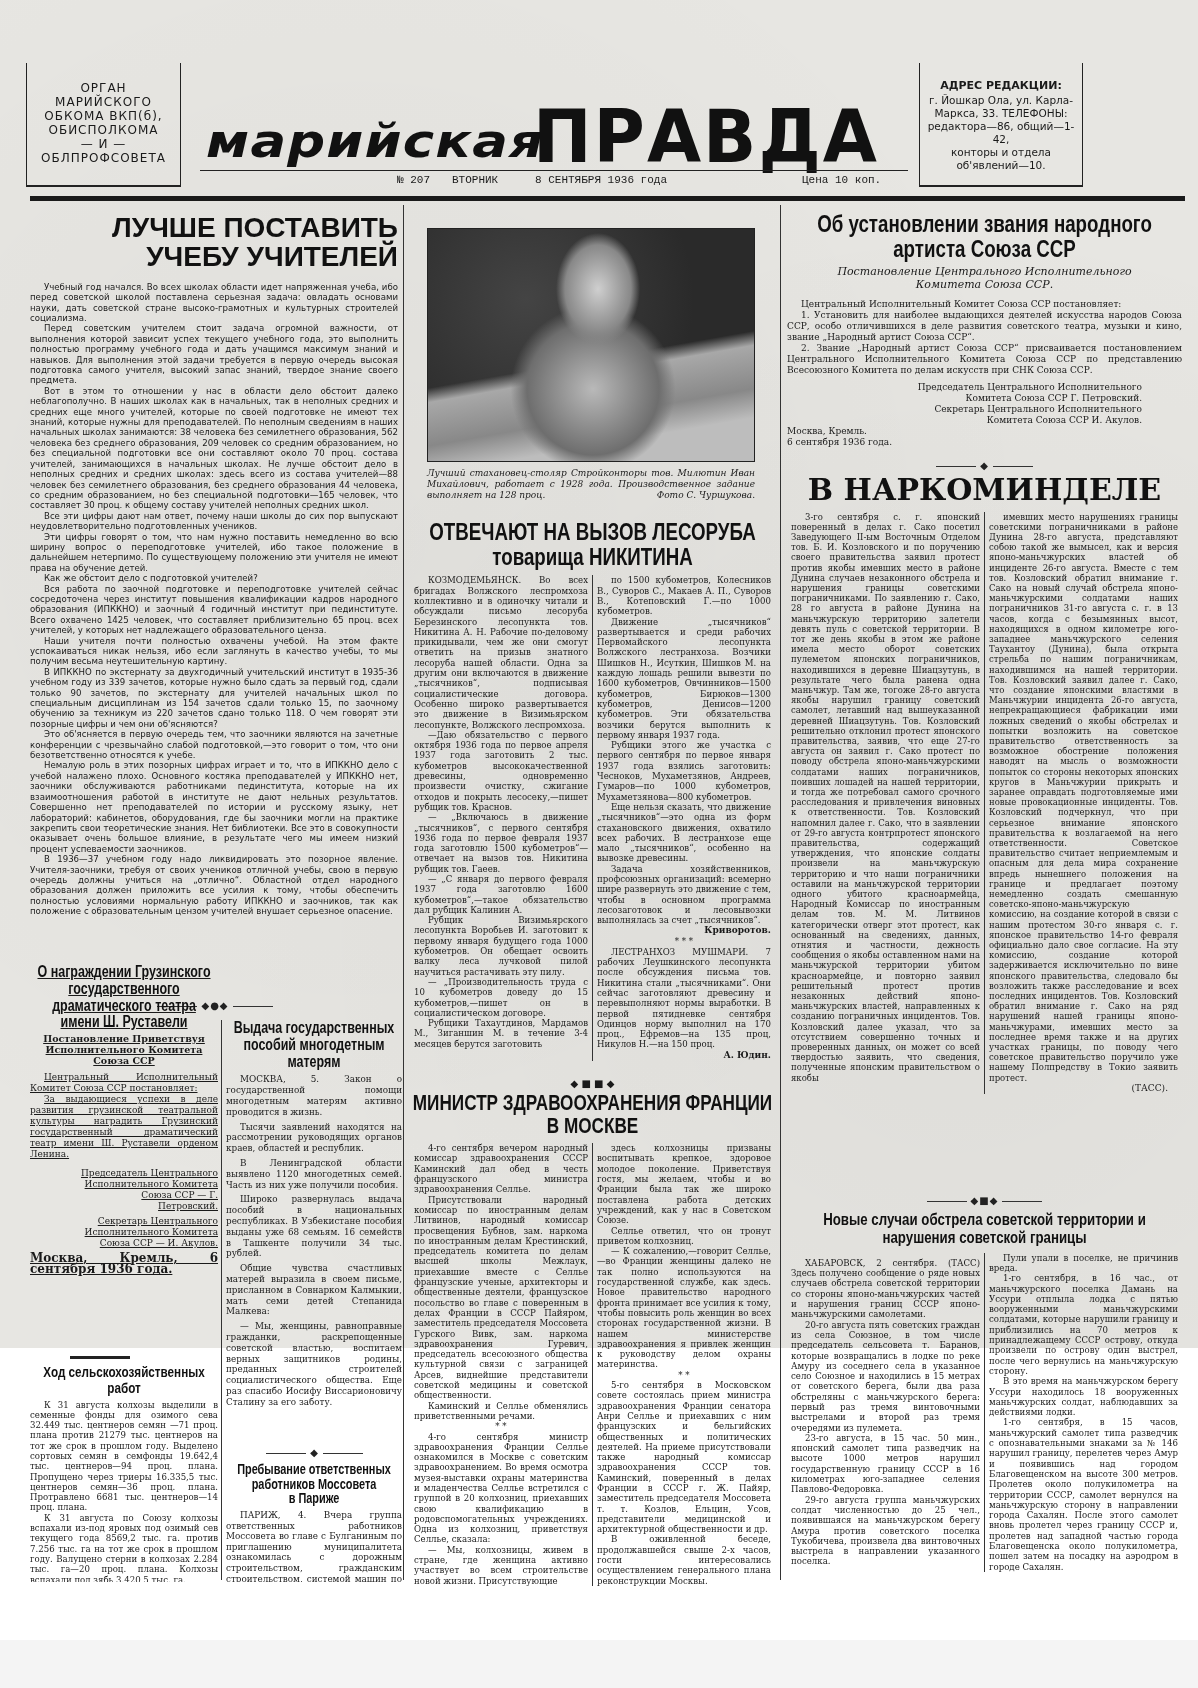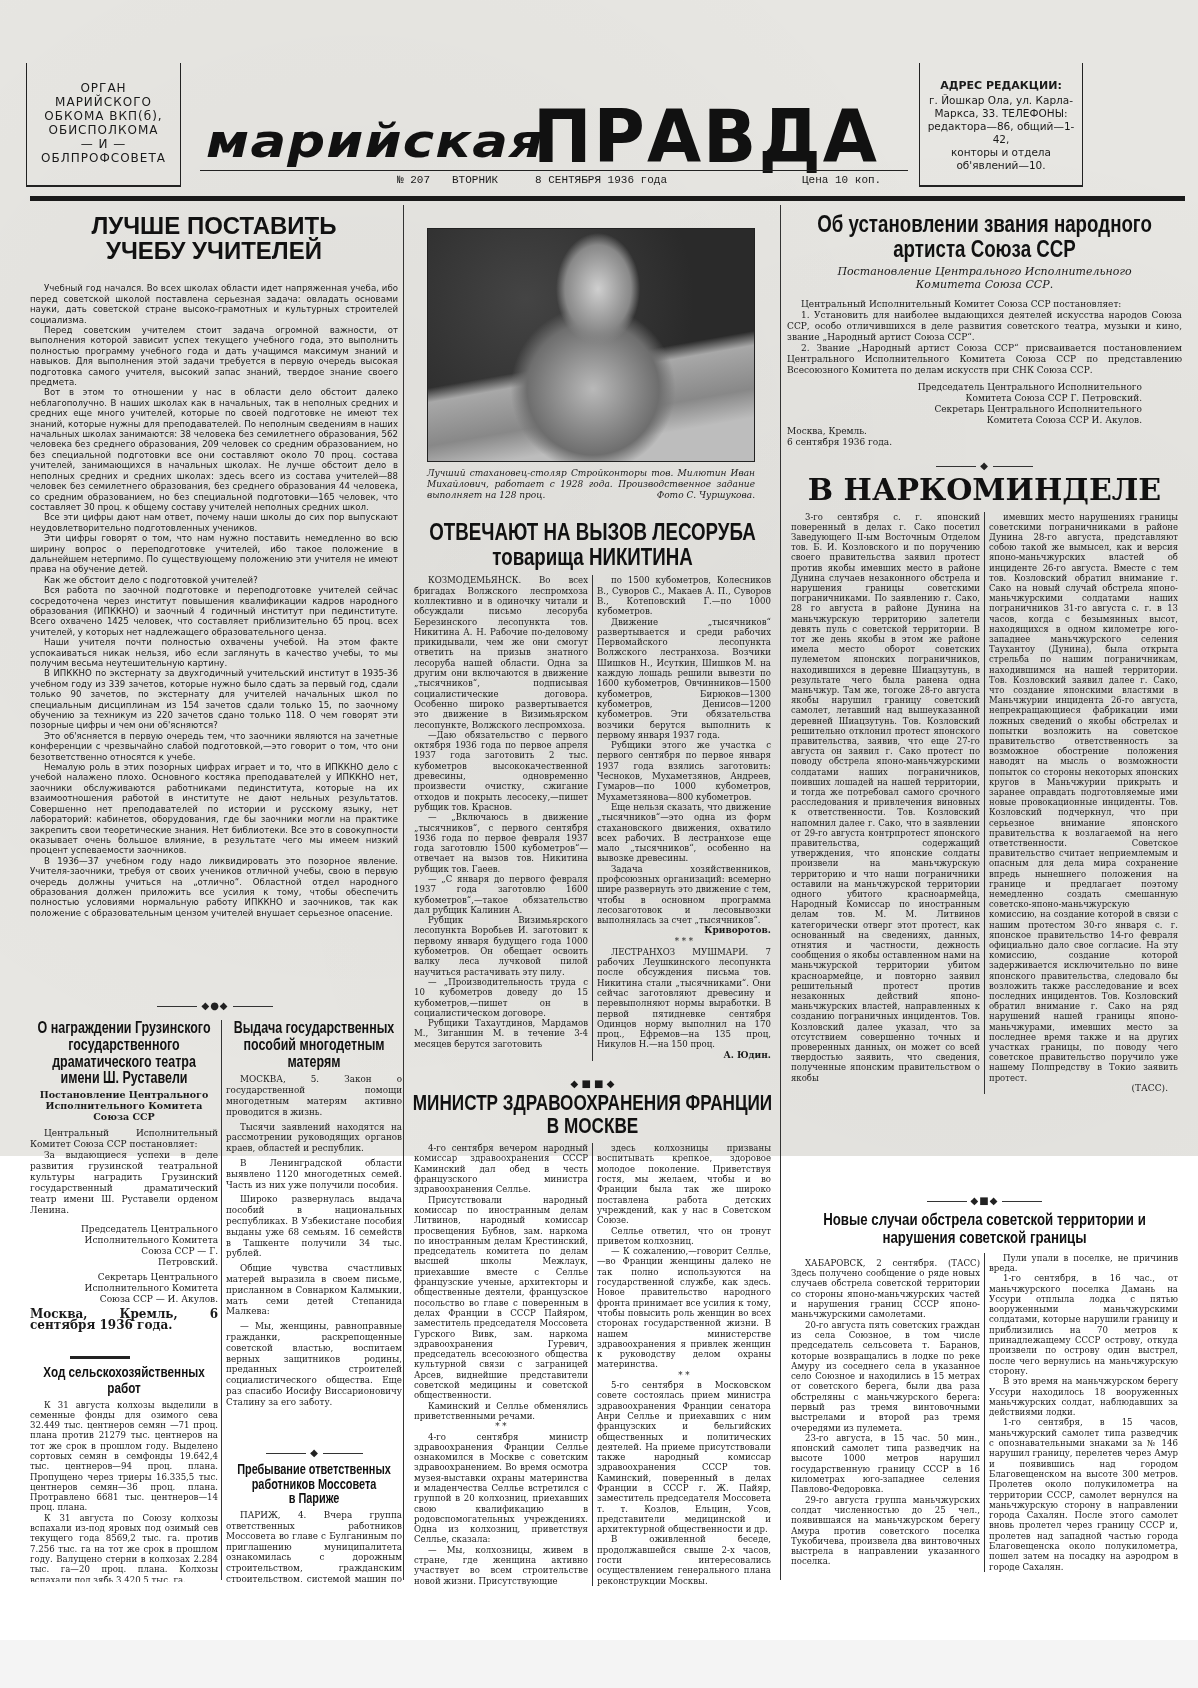--- a/index.html
+++ b/index.html
@@ -1,19 +1,19 @@
 <!DOCTYPE html>
 <html><head>
 <meta charset="utf-8">
 <style>
   * { box-sizing: border-box; margin: 0; padding: 0; }
   html, body { width: 1198px; height: 1688px; background: #ffffff; overflow: hidden; }
   body { font-family: "DejaVu Serif", serif; color: #1a1a1a; position: relative; }
   .sheet {
-    position: absolute; left: 0; top: 0; width: 1198px; height: 1156px;
+    position: absolute; left: 0; top: 0; width: 1198px; height: 1348px;
     background: #e7e6e2;
     background-image: radial-gradient(circle at 30% 40%, rgba(0,0,0,0.03), transparent 60%),
                       radial-gradient(circle at 80% 70%, rgba(0,0,0,0.04), transparent 55%);
   }
   .page-bottom { position: absolute; left: 0; top: 1640px; width: 1198px; height: 48px; background: #f4f4f4; }
   .mast { position: absolute; left: 0; top: 0; width: 1198px; height: 200px; }
   .organ-box {
     position: absolute; left: 26px; top: 63px; width: 155px; height: 124px;
     border-left: 1px solid #222; border-right: 1px solid #222; border-bottom: 2px solid #222;
     text-align: center; padding-top: 18px;
@@ -112,21 +112,21 @@
       <div>г. Йошкар Ола, ул. Карла-</div>
       <div>Маркса, 33. ТЕЛЕФОНЫ:</div>
       <div>редактора—86, общий—1-42,</div>
       <div>конторы и отдела</div>
       <div>об'явлений—10.</div>
     </div>
   </div>
   <div class="top-rule"></div>
 
   <div class="col" style="left:30px; top:205px; width:368px; height:760px;">
-    <div class="hl" style="font-size:24px; margin:8px 0 20px;">
+    <div class="hl" style="font-size:28px; margin:8px 0 10px;text-align:right;">
       <div>ЛУЧШЕ ПОСТАВИТЬ</div>
       <div>УЧЕБУ УЧИТЕЛЕЙ</div>
     </div>
     <div class="body-text" style="font-family:'DejaVu Sans',sans-serif; font-size:8.6px; line-height:10.4px;">
       <p>Учебный год начался. Во всех школах области идет напряженная учеба, ибо перед советской школой поставлена серьезная задача: овладать основами науки, дать советской стране высоко-грамотных и культурных строителей социализма.</p>
       <p>Перед советским учителем стоит задача огромной важности, от выполнения которой зависит успех текущего учебного года, это выполнить полностью программу учебного года и дать учащимся максимум знаний и навыков. Для выполнения этой задачи требуется в первую очередь высокая подготовка самого учителя, высокий запас знаний, твердое знание своего предмета.</p>
       <p>Вот в этом то отношении у нас в области дело обстоит далеко неблагополучно. В наших школах как в начальных, так в неполных средних и средних еще много учителей, которые по своей подготовке не имеют тех знаний, которые нужны для преподавателей. По неполным сведениям в наших начальных школах занимаются: 38 человека без семилетнего образования, 562 человека без среднего образования, 209 человек со средним образованием, но без специальной подготовки все они составляют около 70 проц. состава учителей, занимающихся в начальных школах. Не лучше обстоит дело в неполных средних и средних школах: здесь всего из состава учителей—88 человек без семилетнего образования, без среднего образования 44 человека, со средним образованием, но без специальной подготовки—165 человек, что составляет 30 проц. к общему составу учителей неполных средних школ.</p>
       <p>Все эти цифры дают нам ответ, почему наши школы до сих пор выпускают неудовлетворительно подготовленных учеников.</p>
       <p>Эти цифры говорят о том, что нам нужно поставить немедленно во всю ширину вопрос о переподготовке учителей, ибо такое положение в дальнейшем нетерпимо. По существующему положению эти учителя не имеют права на обучение детей.</p>
       <p>Как же обстоит дело с подготовкой учителей?</p>
@@ -256,29 +256,29 @@
       </div>
       <div>
         <p>Пули упали в поселке, не причинив вреда.</p>
         <p>1-го сентября, в 16 час., от маньчжурского поселка Дамань на Уссури отплыла лодка с пятью вооруженными маньчжурскими солдатами, которые нарушили границу и приблизились на 70 метров к принадлежащему СССР острову, откуда произвели по острову один выстрел, после чего вернулись на маньчжурскую сторону.</p>
         <p>В это время на маньчжурском берегу Уссури находилось 18 вооруженных маньчжурских солдат, наблюдавших за действиями лодки.</p>
         <p>1-го сентября, в 15 часов, маньчжурский самолет типа разведчик с опознавательными знаками за № 146 нарушил границу, перелетев через Амур и появившись над городом Благовещенском на высоте 300 метров. Пролетев около полукилометра на территории СССР, самолет вернулся на маньчжурскую сторону в направлении города Сахалян. После этого самолет вновь пролетел через границу СССР и, пролетев над западной частью города Благовещенска около полукилометра, пошел затем на посадку на аэродром в городе Сахалян.</p>
       </div>
     </div>
   </div>
 
-  <div class="col" style="left:30px; top:1020px; width:188px; height:330px;">
+  <div class="col" style="left:30px; top:964px; width:188px; height:330px;text-decoration:underline;">
     <div class="hl cond" style="font-size:16px; margin:0 -20px 2px;">
       <div>О награждении Грузинского</div>
       <div>государственного</div>
       <div>драматического театра</div>
       <div>имени Ш. Руставели</div>
     </div>
     <div style="text-align:center; font-weight:bold; font-size:9.5px; line-height:11px; margin-bottom:6px;">
-      <div>Постановление Центрального</div>
+      <div>Постановление Приветствуя</div>
       <div>Исполнительного Комитета</div>
       <div>Союза ССР</div>
     </div>
     <div class="body-text" style="font-size:9px; line-height:11px;">
       <p>Центральный Исполнительный Комитет Союза ССР постановляет:</p>
       <p>За выдающиеся успехи в деле развития грузинской театральной культуры наградить Грузинский государственный драматический театр имени Ш. Руставели орденом Ленина.</p>
     </div>
     <div class="sig" style="margin-top:8px; padding-left:50px;">
       <div>Председатель Центрального Исполнительного Комитета Союза ССР — Г. Петровский.</div>
       <div style="margin-top:4px">Секретарь Центрального Исполнительного Комитета Союза ССР — И. Акулов.</div>

